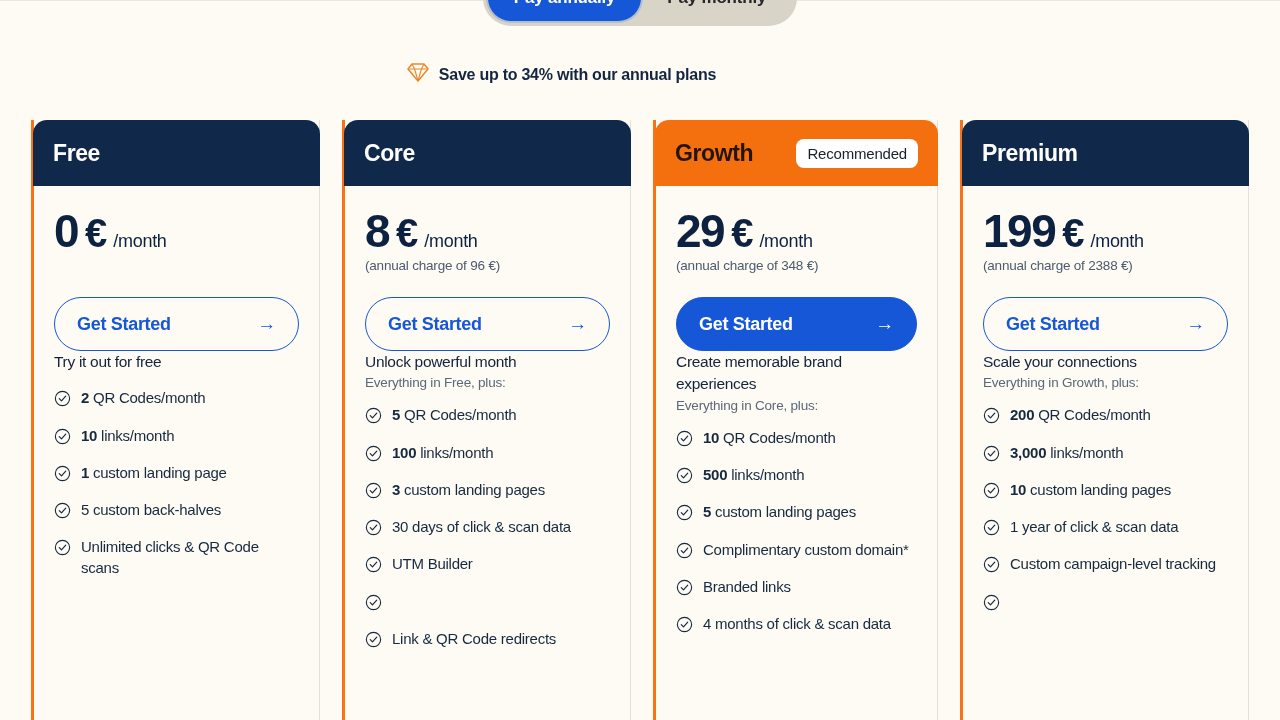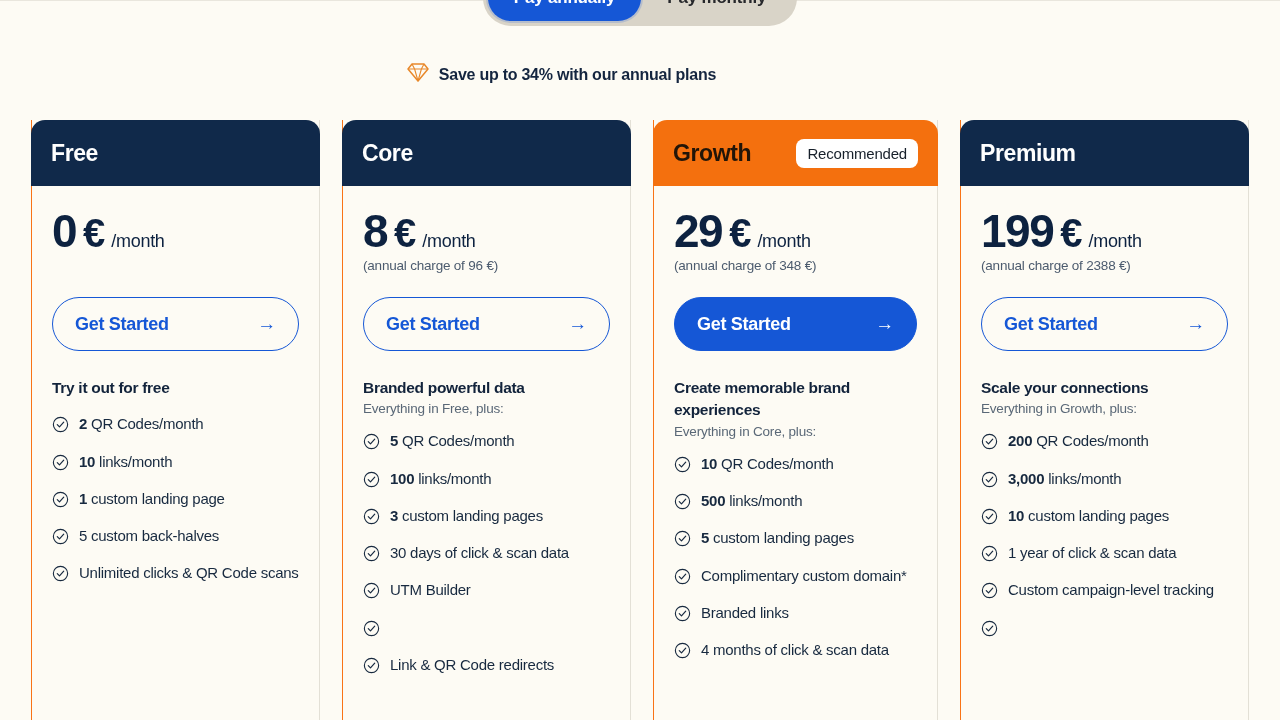--- a/index.html
+++ b/index.html
@@ -86,21 +86,21 @@
     top: 120px;
     left: 31px;
     width: 1224px;
     display: flex;
     gap: 22px;
   }
   .card {
     width: 289px;
     position: relative;
     background: #fdfbf4;
-    border-left: 1px solid #f97316;
+    border-left: 3px solid #f97316;
     border-right: 1px solid #e3e0d6;
     min-height: 600px;
   }
   .card.growth { width: 285px; }
 
   .card-head {
     height: 66px;
     border-radius: 14px 14px 0 0;
     display: flex;
     align-items: center;
@@ -184,23 +184,22 @@
   }
   .cta.solid {
     background: #1557d6;
     color: #ffffff;
     border: 1.6px solid #1557d6;
   }
   .cta .arrow { font-size: 19px; font-weight: bold; }
 
   
   .feat-head {
-    margin-top: 26px;
     font-size: 15.5px;
-    font-weight: bold;
+    font-weight: normal;
     letter-spacing: -0.3px;
     color: #12233b;
     line-height: 1.45;
   }
   .feat-sub {
     margin-top: 2px;
     font-size: 13.5px;
     color: #5a6877;
     letter-spacing: -0.2px;
   }
@@ -306,21 +305,21 @@
       <div class="price-row">
         <span class="price-amount">8</span>
         <span class="price-currency">€</span>
         <span class="price-period">/month</span>
       </div>
       <div class="price-note">(annual charge of 96 €)</div>
       <div class="cta outline">
         <span>Get Started</span>
         <span class="arrow">→</span>
       </div>
-      <div class="feat-head">Branded powerful data</div>
+      <div class="feat-head">Unlock powerful month</div>
       <div class="feat-sub">Everything in Free, plus:</div>
       <ul class="feat-list">
           <li class="feat-item">
             <span><svg class="check-icon" viewBox="0 0 20 20" fill="none">
                 <circle cx="10" cy="10" r="8.4" stroke="#17293f" stroke-width="1.3"></circle>
                 <path d="M6.2 10.2l2.6 2.6 5-5.6" stroke="#17293f" stroke-width="1.4" stroke-linecap="round" stroke-linejoin="round"></path>
               </svg></span>
             <span><b>5</b> QR Codes/month</span>
           </li>
           <li class="feat-item">

